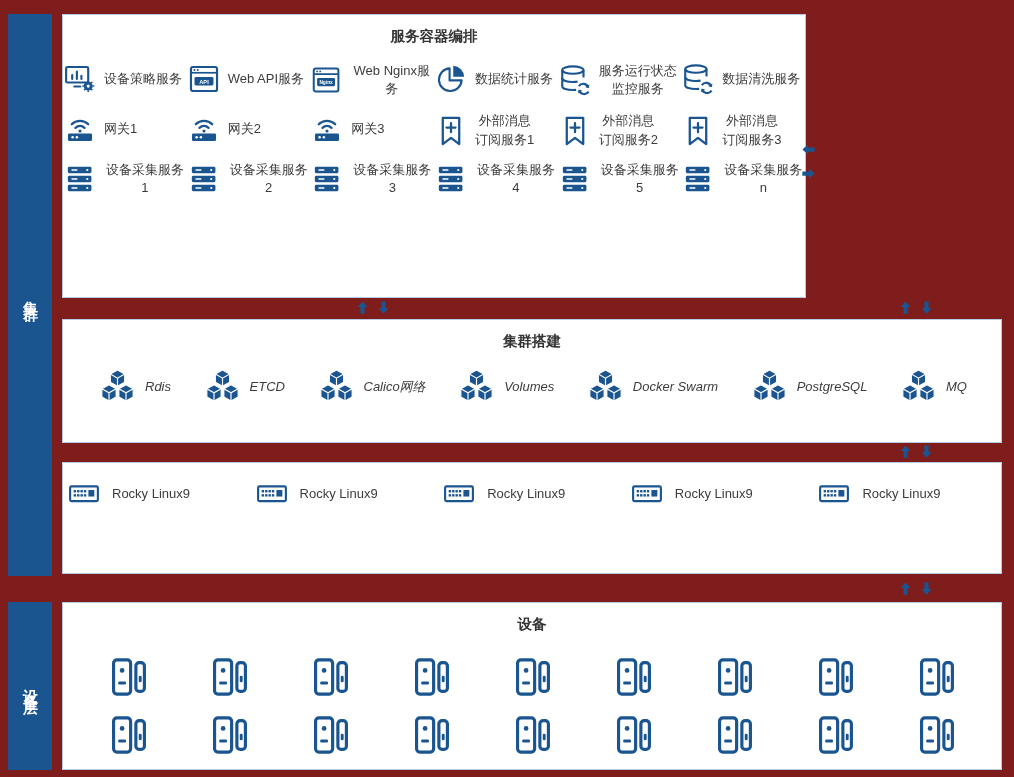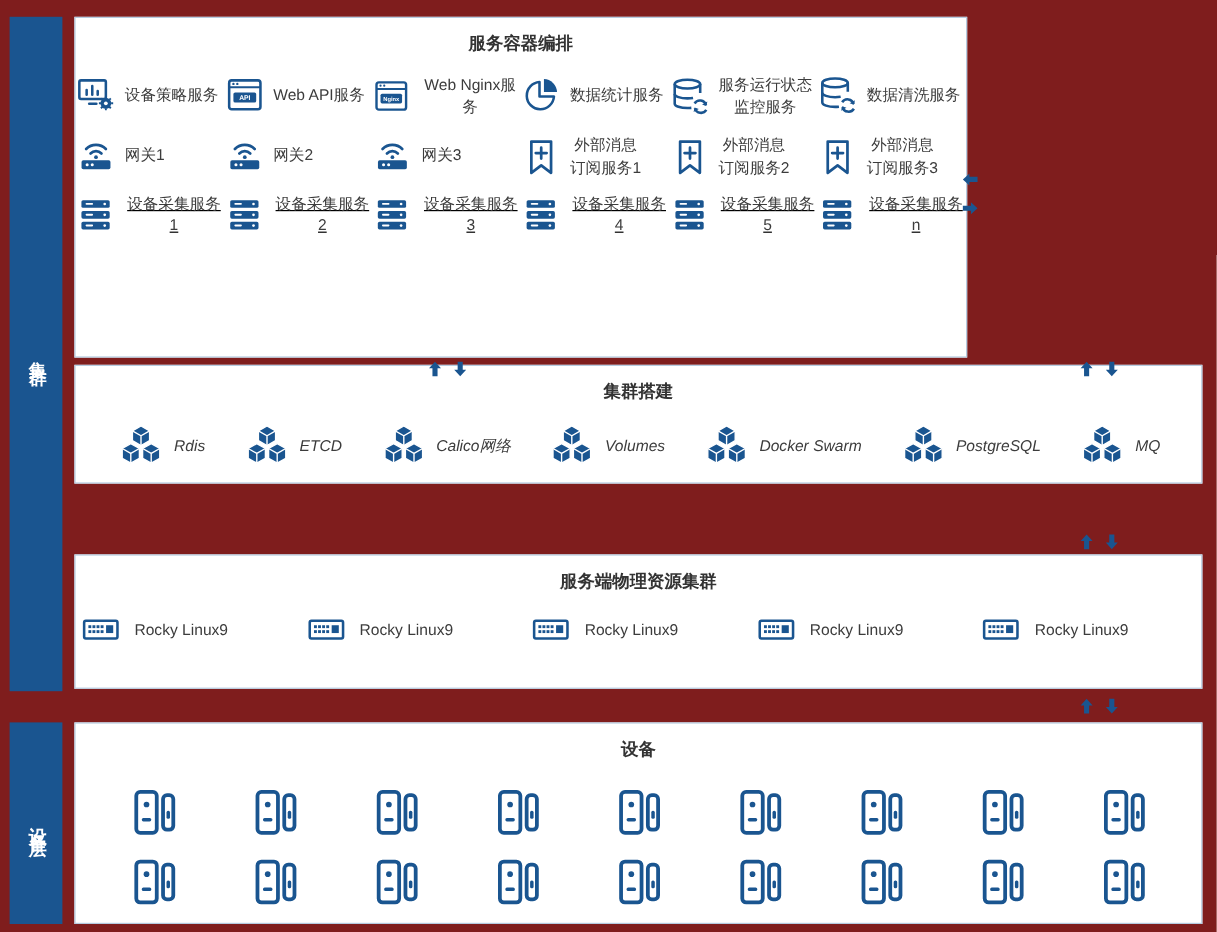--- a/index.html
+++ b/index.html
@@ -22,21 +22,21 @@
 
   .icon { width:34px; height:34px; color:var(--blue); display:block; }
   .icon-cube { width:41px; height:40px; }
   .icon-pc { width:42px; height:34px; }
   .dev-icon { width:42px; height:46px; color:var(--blue); }
   .badge-text { fill:#ffffff; font-weight:bold; font-family:"Liberation Sans", sans-serif; }
 
   
   #box-orch .row1 { margin-top:16px; }
   #box-orch .row2 { margin-top:14px; }
-  #box-orch .row3 { margin-top:12px;text-decoration:underline; }
+  #box-orch .row3 { margin-top:12px; }
 
   
   #box-web .items { display:flex; flex-direction:column; align-items:center; margin-top:20px; gap:26px; }
 
   
   #box-setup .row { margin-top:16px; padding:0 34px; justify-content:space-between; }
   #box-setup .item { flex:0 0 auto;font-style:italic; }
 
   
   #box-phys .row { margin-top:14px; }
@@ -296,21 +296,21 @@
       <div class="item">
         <svg class="icon">
             <use href="#i-stack"></use>
           </svg>
         <span class="lbl">设备采集服务n</span>
       </div>
     </div>
   </div>
 
 
-  <div class="box" id="box-setup" style="left:62px; top:304px; width:940px; height:99px;">
+  <div class="box" id="box-setup" style="left:62px; top:319px; width:940px; height:124px;">
     <div class="box-title">集群搭建</div>
     <div class="row">
       <div class="item">
         <svg class="icon icon-cube">
             <use href="#i-cubes"></use>
           </svg>
         <span class="lbl">Rdis</span>
       </div>
       <div class="item">
         <svg class="icon icon-cube">
@@ -345,21 +345,20 @@
       <div class="item">
         <svg class="icon icon-cube">
             <use href="#i-cubes"></use>
           </svg>
         <span class="lbl">MQ</span>
       </div>
     </div>
   </div>
 
   <div class="box" id="box-phys" style="left:62px; top:462px; width:940px; height:112px;">
-    <div class="box-title">服务端物理资源集群</div>
     <div class="row">
       <div class="item">
         <svg class="icon icon-pc">
             <use href="#i-pc"></use>
           </svg>
         <span class="lbl">Rocky Linux9</span>
       </div>
       <div class="item">
         <svg class="icon icon-pc">
             <use href="#i-pc"></use>

